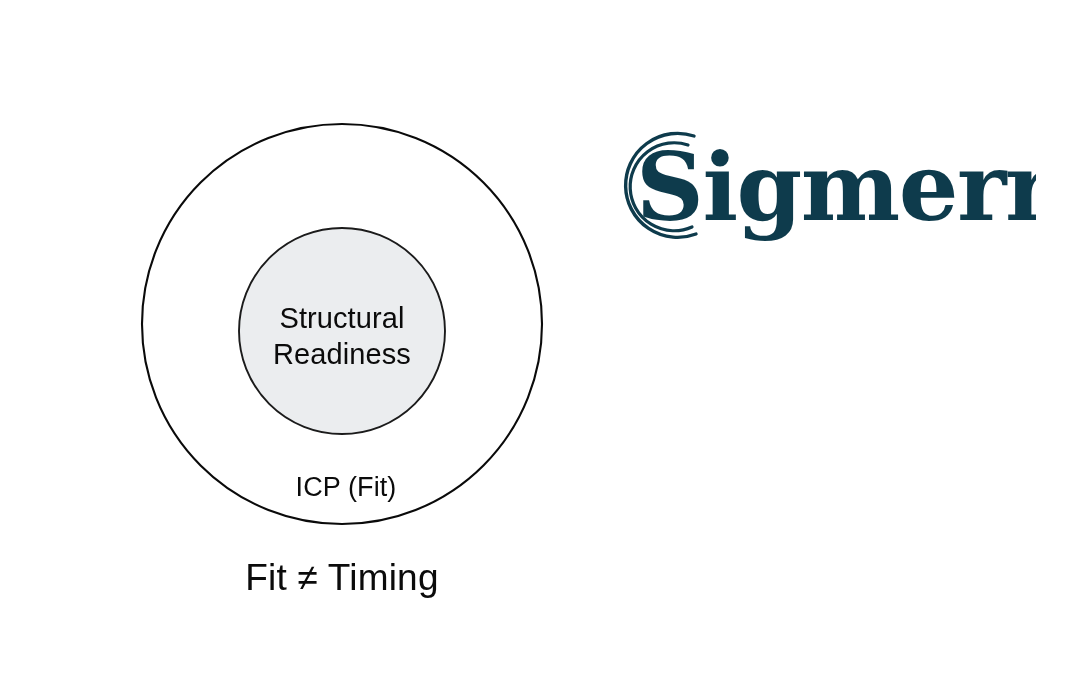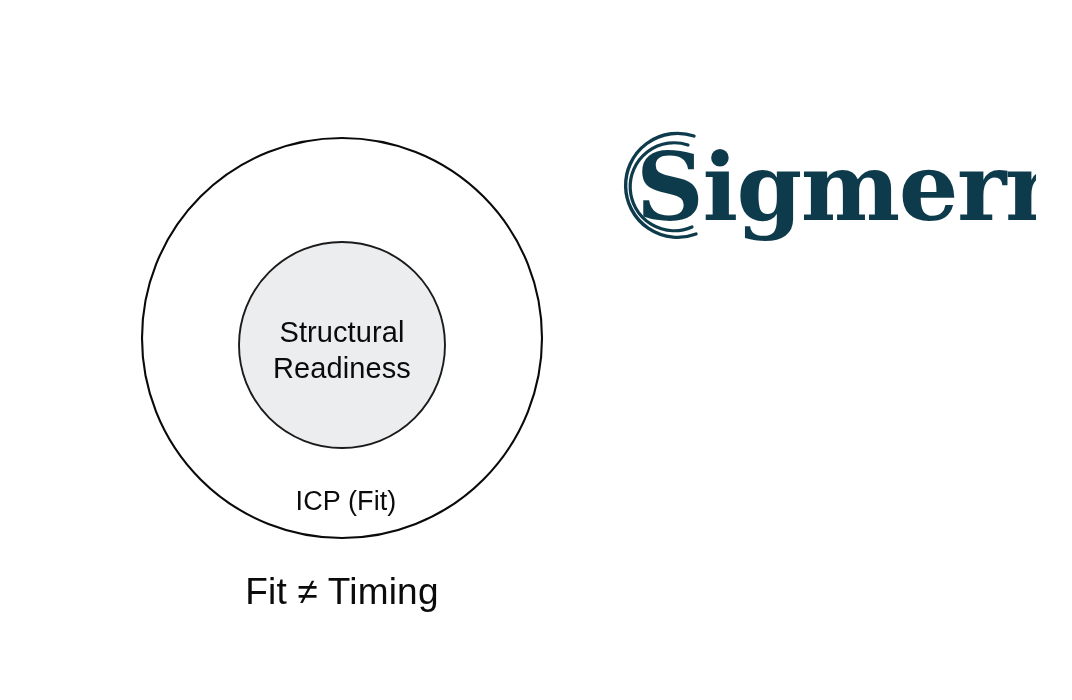--- a/index.html
+++ b/index.html
@@ -22,21 +22,21 @@
     top: 0;
     width: 1072px;
     height: 700px;
     background: #ffffff;
   }
 
   
   .diagram-wrap {
     position: absolute;
     left: 0px;
-    top: 16px;
+    top: 2px;
     width: 700px;
     height: 540px;
   }
   .diagram-svg {
     position: absolute;
     left: 0;
     top: 0;
     display: block;
   }
 

